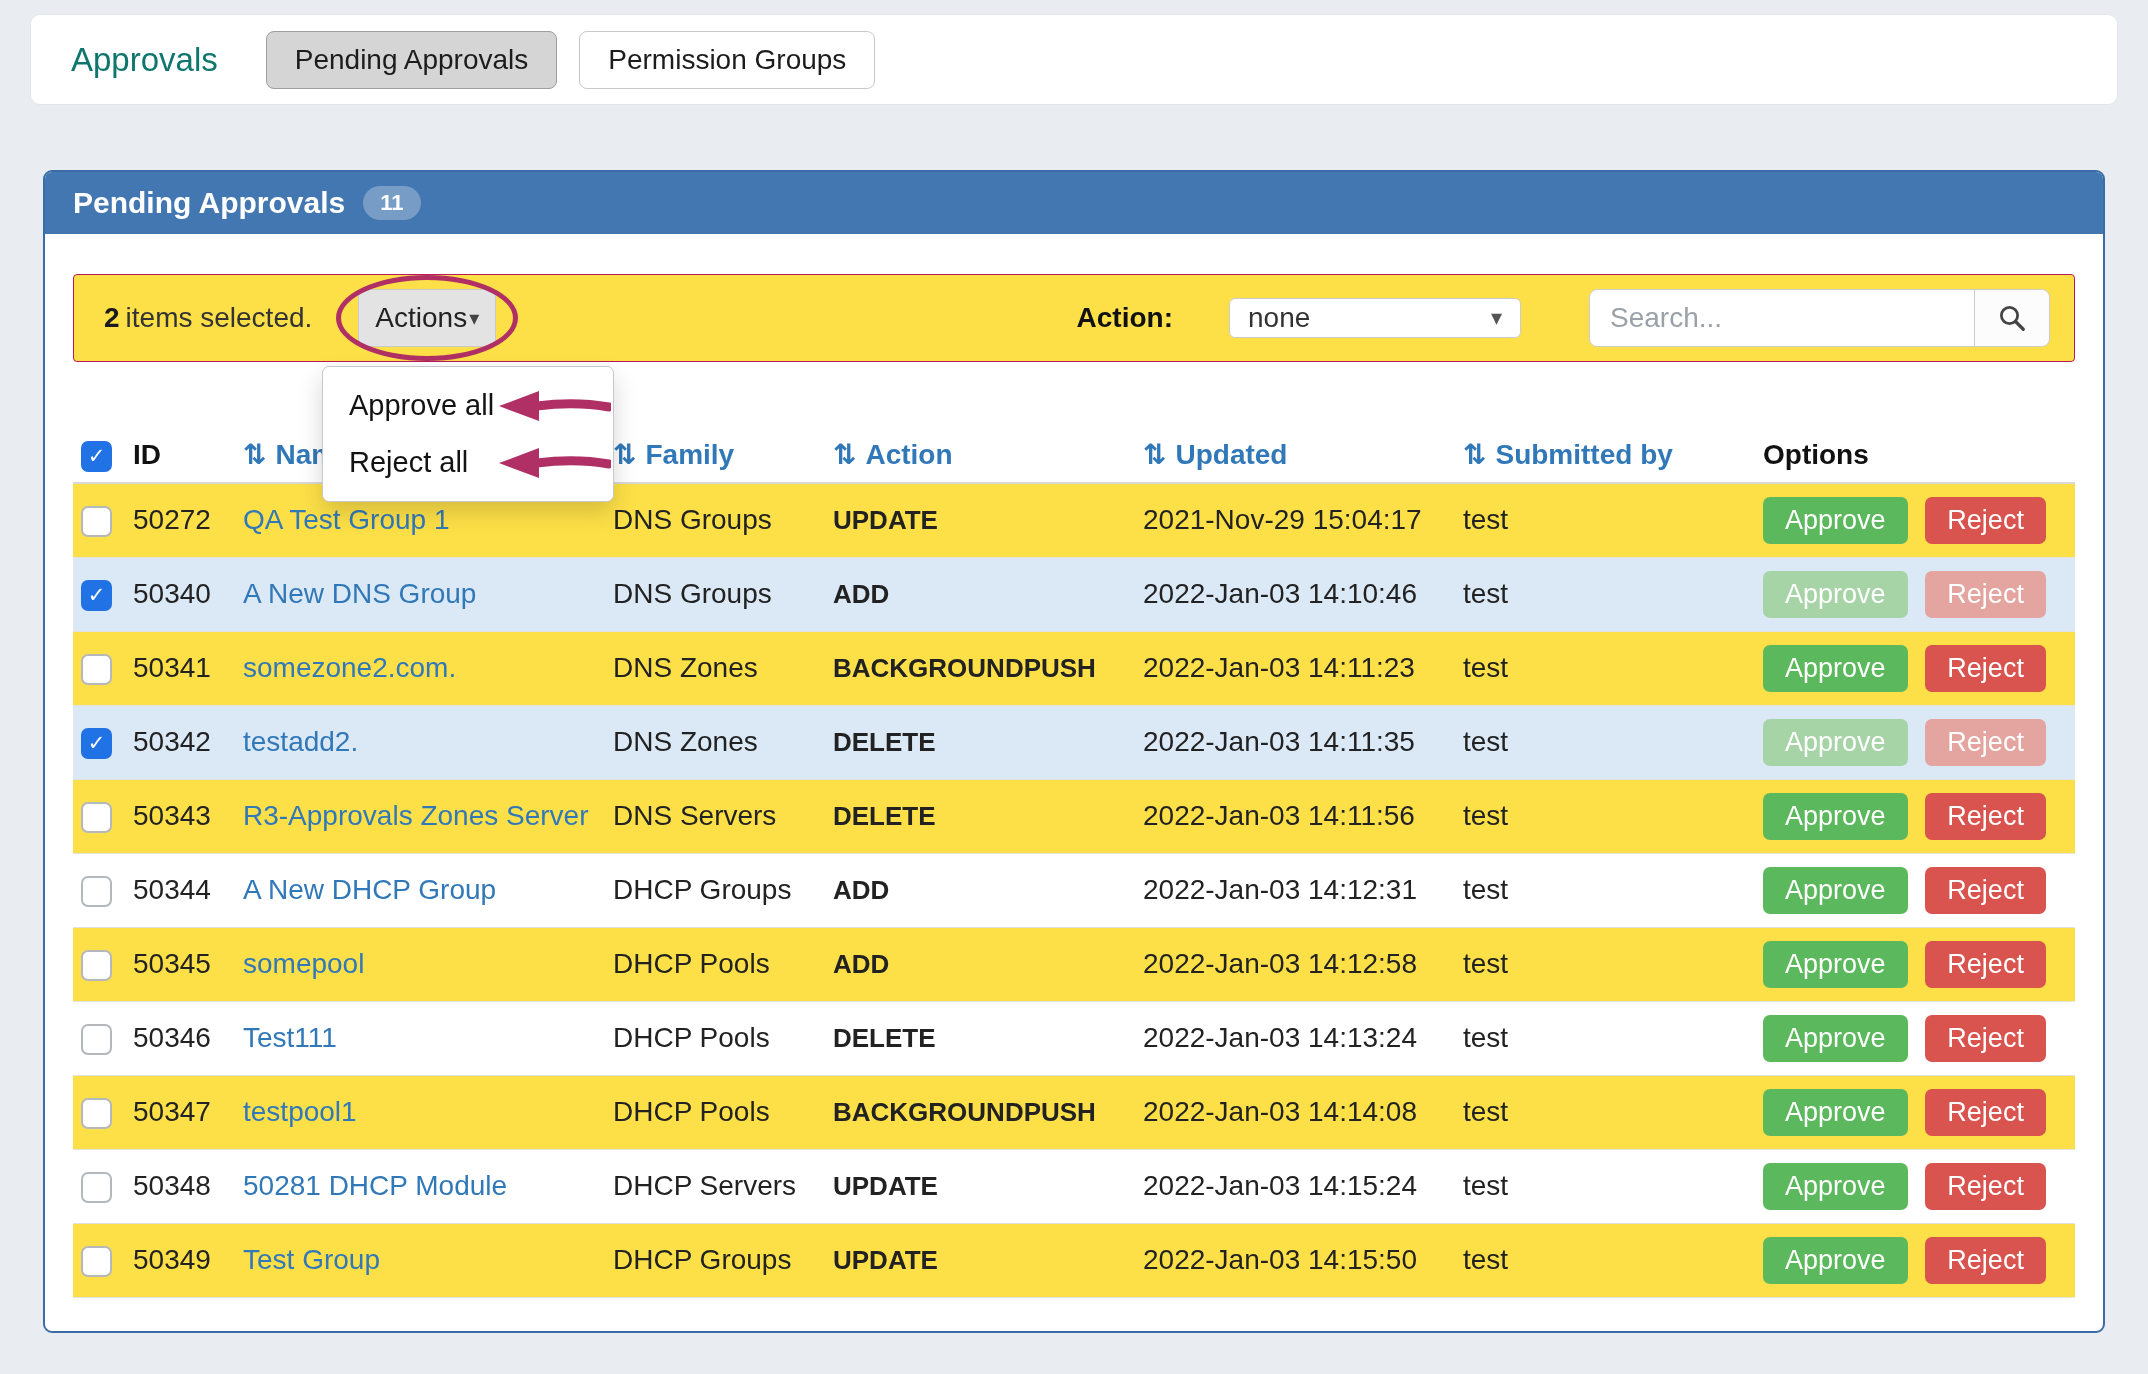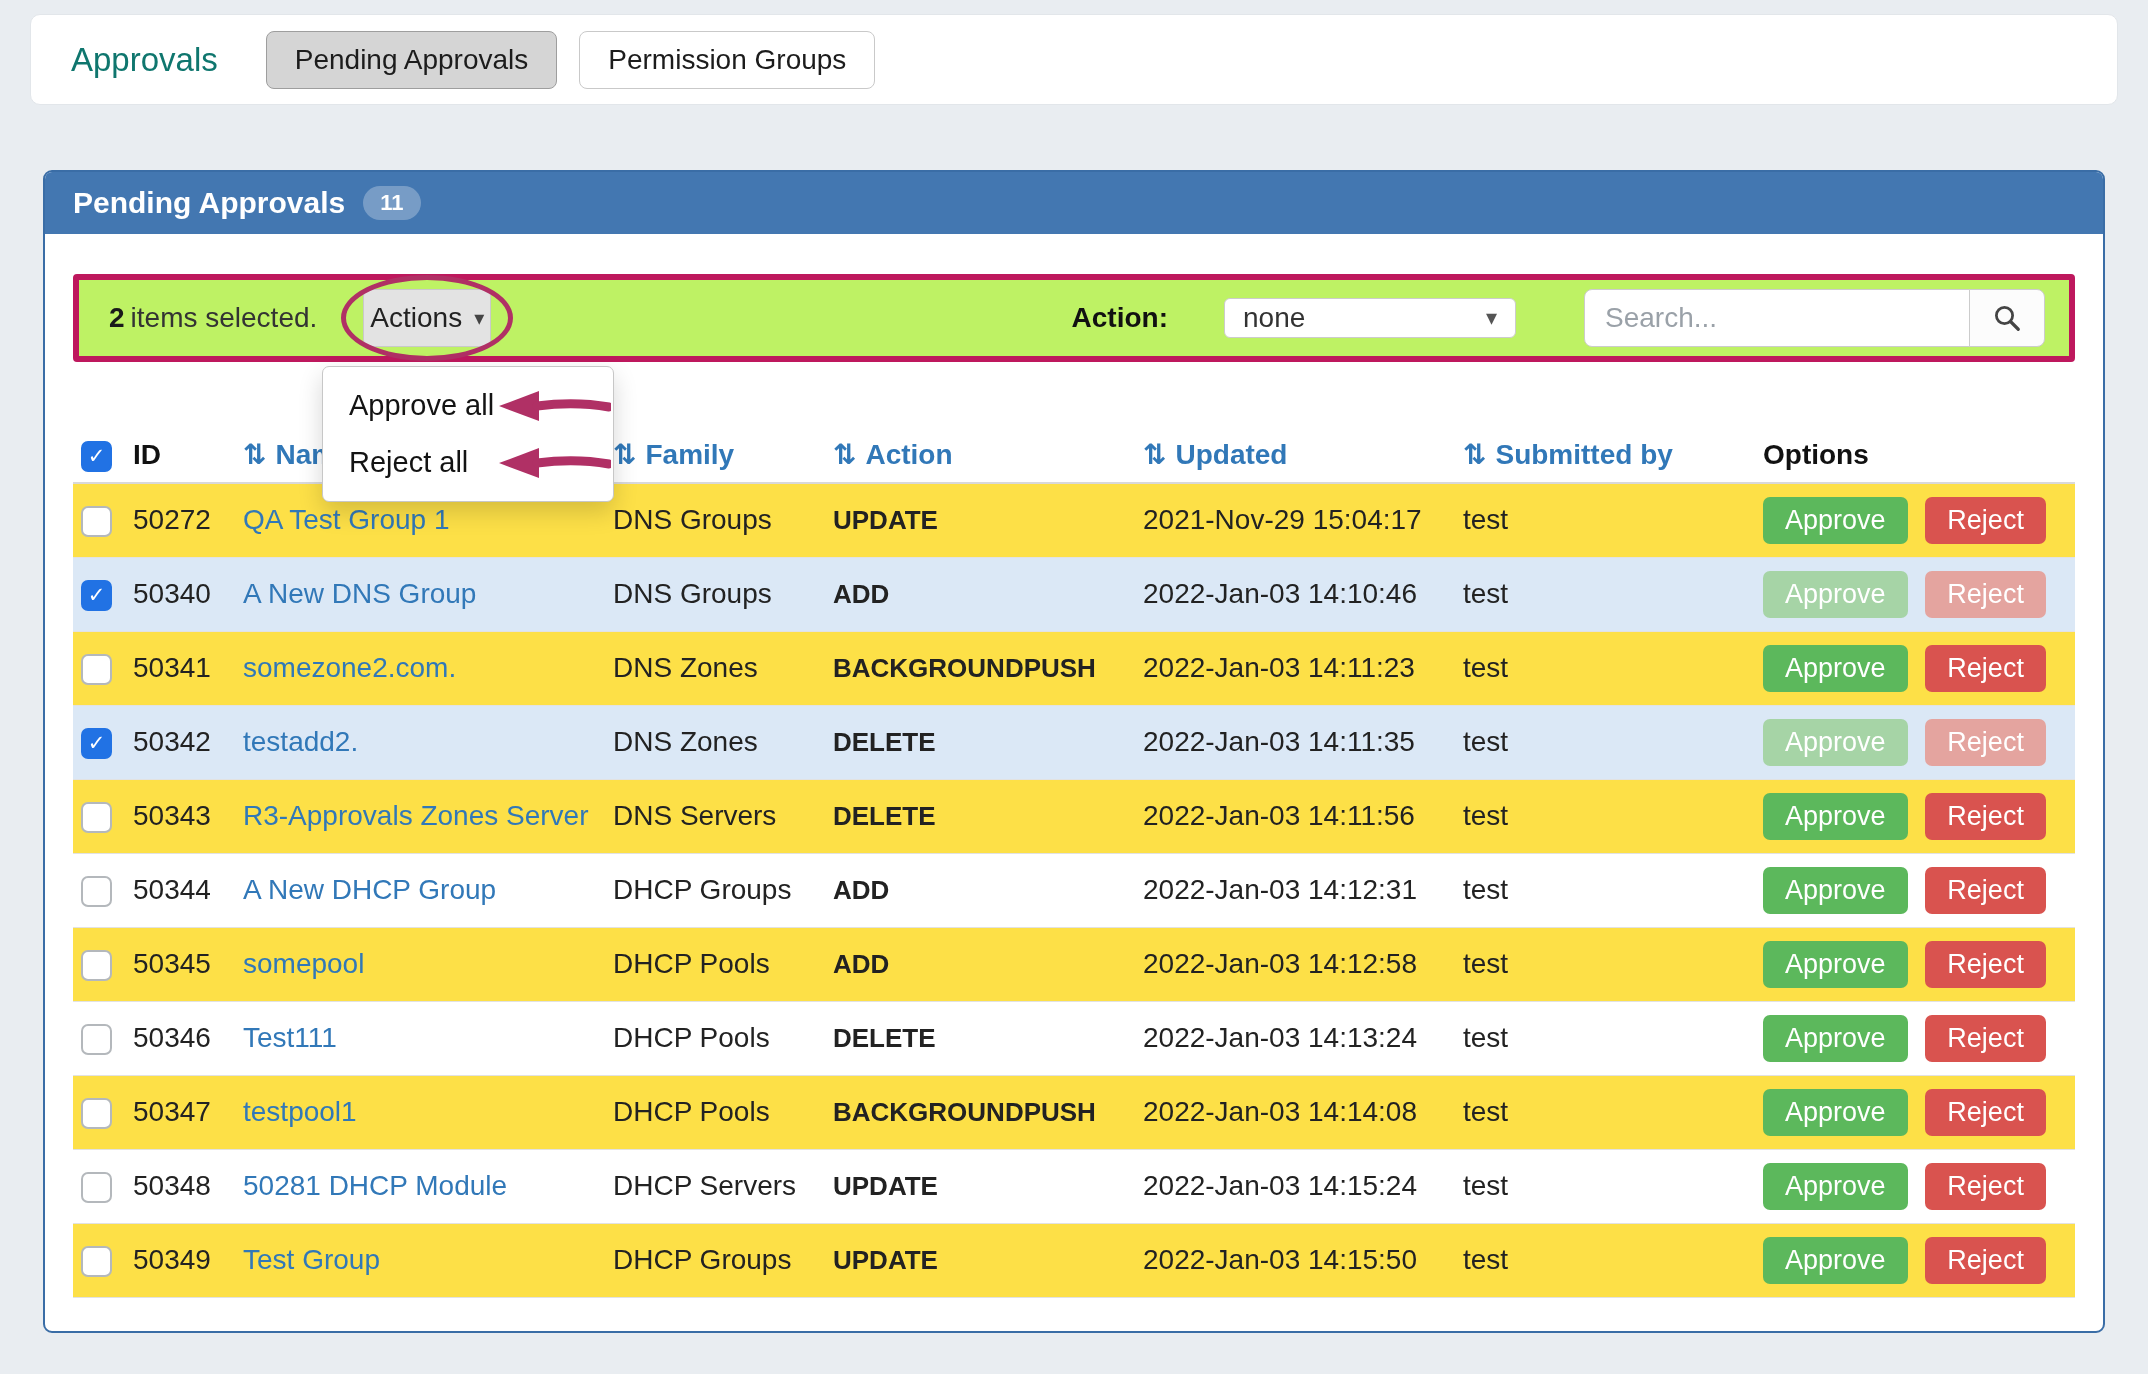--- a/index.html
+++ b/index.html
@@ -40,31 +40,31 @@
   }
   .panel-title { color: #fff; font-size: 30px; font-weight: 700; }
   .badge {
     background: rgba(255,255,255,.28); color: #fff; font-size: 22px; font-weight: 700;
     border-radius: 999px; padding: 4px 17px; text-align: center;
   }
   .panel-body { position: relative; padding: 40px 28px 0; }
 
   
   .toolbar {
-    height: 88px; background: #bef264; border: 6px solid #be185d; border-radius: 4px;
+    height: 88px; background: #fde047; border: 1px solid #be185d; border-radius: 4px;
     display: flex; align-items: center; justify-content: space-between; padding: 0 24px 0 30px;
   }
   .toolbar-left { display: flex; align-items: center; }
   .sel-text { font-size: 28px; color: #333; }
   .sel-text b { color: #1a1a1a; margin-right: 6px; }
   .actions-wrap { position: relative; margin-left: 46px; }
   .actions-btn {
-    display: inline-flex; align-items: center; gap: 12px;
+    display: inline-flex; align-items: center; gap: 2px;
     background: #e3e3e3; border: 1px solid #c9c9c9; border-radius: 7px;
-    padding: 12px 6px; font-size: 28px; color: #222;
+    padding: 12px 16px; font-size: 28px; color: #222;
   }
   .caret { font-size: 20px; color: #444; line-height: 1; }
   .annot-ellipse {
     position: absolute; left: -22px; right: -22px; top: -14px; bottom: -14px;
     border: 5px solid var(--annotation, #b03065); border-radius: 50%;
     pointer-events: none;
   }
   .toolbar-right { display: flex; align-items: center; gap: 40px; }
   .action-label { font-size: 28px; font-weight: 700; color: #111; margin-right: 16px; }
   .select {

